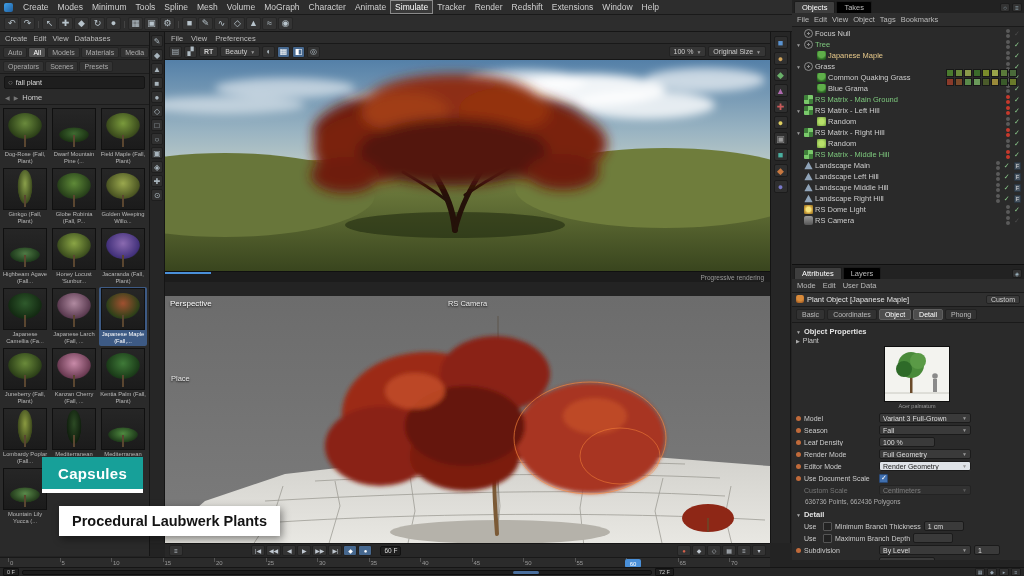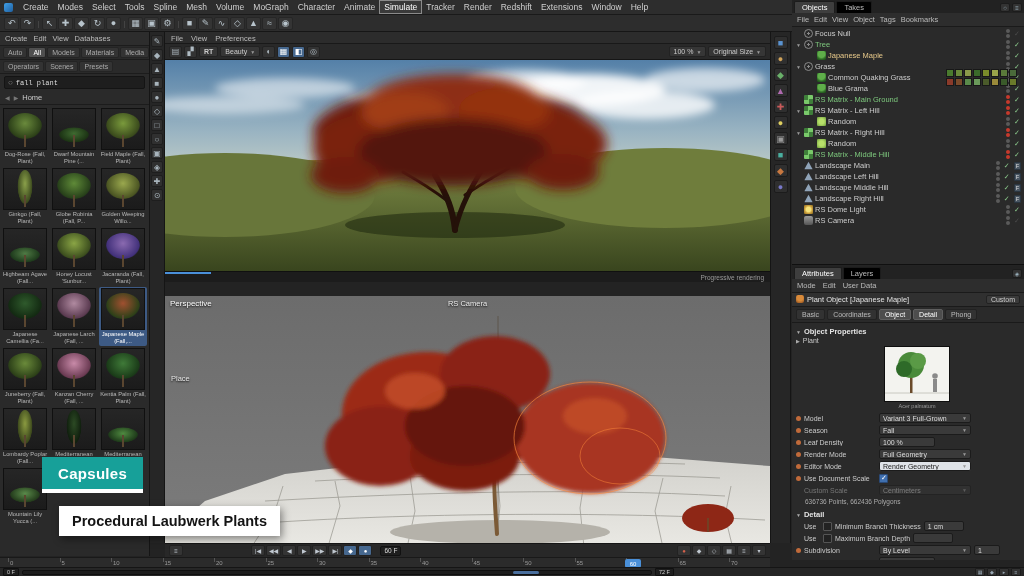--- a/index.html
+++ b/index.html
@@ -21,21 +21,21 @@
 .tb-icon{width:15px;height:13px;display:flex;align-items:center;justify-content:center;font-size:9px;color:#b8c4cc;background:#343434;border:1px solid #262626;border-radius:2px}
 .tb-icon.sep{width:5px;background:none;border:none;color:#555;font-size:7px}
 
 
 .assetbrowser{position:absolute;left:0;top:32px;width:150px;height:524px;background:#2a2a2a;border-right:1px solid #151515;display:flex;flex-direction:column;overflow:hidden}
 .ab-menu{display:flex;gap:6px;padding:2px 5px;font-size:7.5px;color:#bbb;background:#2d2d2d;border-bottom:1px solid #1c1c1c}
 .ab-tabs{display:flex;gap:1px;padding:1px 3px;border-bottom:1px solid #1c1c1c}
 .ab-tab{padding:1px 4px;font-size:7px;color:#aaa;background:#333;border:1px solid #242424;border-radius:2px;white-space:nowrap}
 .ab-tab.active{background:#4f4f4f;color:#fff}
 .ab-search{display:flex;align-items:center;gap:3px;margin:2px 4px;background:#1e1e1e;border:1px solid #141414;height:13px;padding:0 3px;border-radius:2px}
-.ab-search input{background:none;border:none;color:#ddd;font-size:7px;width:112px;outline:none;font-family:Liberation Mono, monospace}
+.ab-search input{background:none;border:none;color:#ddd;font-size:7px;width:112px;outline:none;font-family:Liberation Sans, sans-serif}
 .mag{color:#888;font-size:8px}
 .ab-path{display:flex;align-items:center;gap:4px;padding:2px 5px;font-size:7.5px;color:#ccc;border-bottom:1px solid #1c1c1c}
 .navarrow{color:#777;font-size:6px}
 .ab-grid{flex:1;display:flex;flex-wrap:wrap;align-content:flex-start;padding:2px 1px;gap:1px;overflow:hidden}
 .plant{width:48px;display:flex;flex-direction:column;align-items:center;padding:1px;border-radius:2px}
 .plant.selected{background:#3d5a84}
 .thumb{position:relative;width:44px;height:42px;background:linear-gradient(#262626,#1b1b1b);border:1px solid #101010;overflow:hidden}
 .canopy{position:absolute;left:50%;top:42%;width:34px;height:26px;transform:translate(-50%,-50%);border-radius:50%;background:radial-gradient(ellipse at 50% 40%,var(--c1),var(--c2) 68%,transparent 74%)}
 .canopy.tall{width:15px;height:34px;top:46%}
 .canopy.low{width:30px;height:15px;top:66%}
@@ -174,21 +174,21 @@
 <body>
 
 <div id="root">
 
   <div class="menubar">
     <span class="logo"></span>
     <div class="menus">
 
     <span class="menu-item">Create</span>
         <span class="menu-item">Modes</span>
-        <span class="menu-item">Select</span>
+        <span class="menu-item">Minimum</span>
         <span class="menu-item">Tools</span>
         <span class="menu-item">Spline</span>
         <span class="menu-item">Mesh</span>
         <span class="menu-item">Volume</span>
         <span class="menu-item">MoGraph</span>
         <span class="menu-item">Character</span>
         <span class="menu-item">Animate</span>
         <span class="menu-item active">Simulate</span>
         <span class="menu-item">Tracker</span>
         <span class="menu-item">Render</span>

